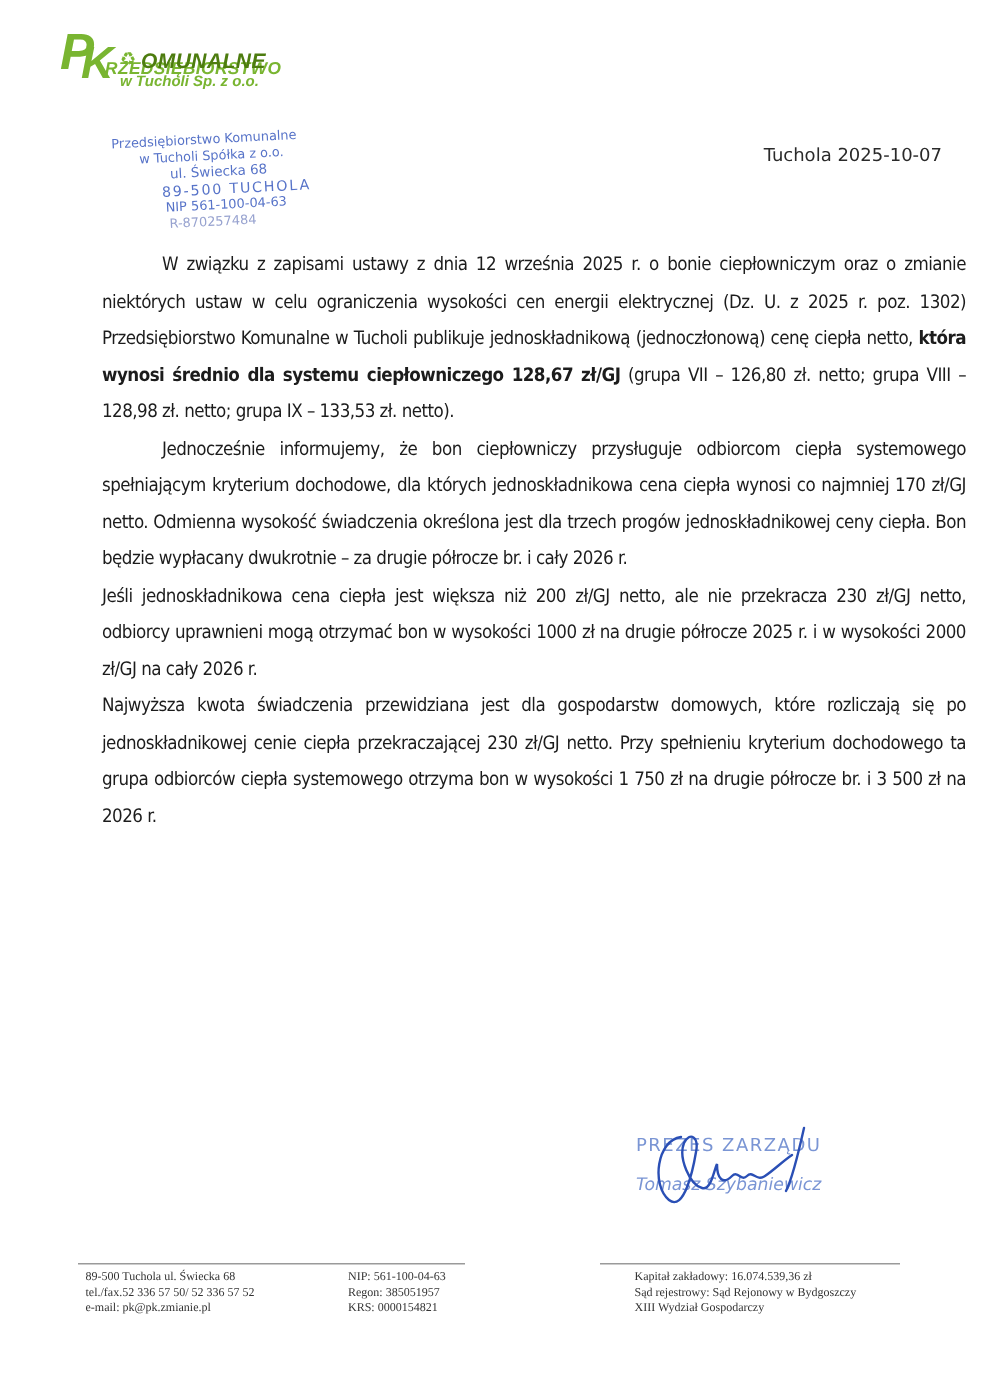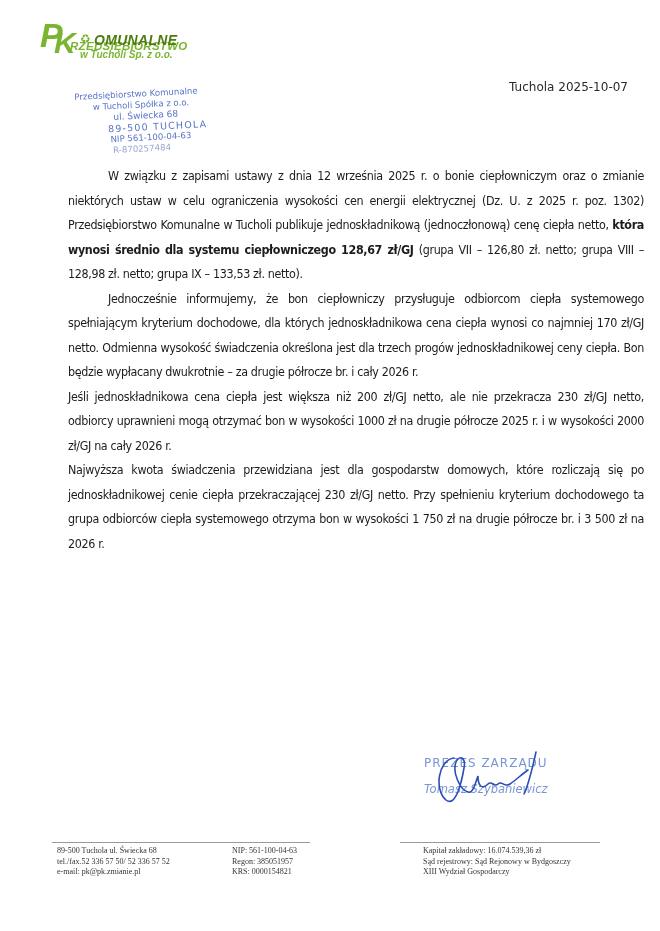--- a/index.html
+++ b/index.html
@@ -14,21 +14,21 @@
 
   .stamp { position: absolute; left: 74px; top: 92px; width: 170px; transform: rotate(-3deg); transform-origin: left top; color: #3a5bbf; font-family: "DejaVu Sans", sans-serif; opacity: 0.85; }
   .stamp div { font-size: 8.6px; line-height: 11px; white-space: nowrap; }
   .stamp .s1 { padding-left: 0; }
   .stamp .s2 { padding-left: 18px; }
   .stamp .s3 { padding-left: 38px; font-size: 9px; }
   .stamp .s4 { padding-left: 32px; font-size: 9.5px; letter-spacing: 1.2px; }
   .stamp .s5 { padding-left: 34px; }
   .stamp .s6 { padding-left: 36px; color: #8592c7; }
 
-  .date { position: absolute; right: 32px; top: 80px; font-size: 12px; color: #2a2a2a; }
+  .date { position: absolute; right: 32px; top: 96px; font-size: 12px; color: #2a2a2a; }
 
   .body { position: absolute; left: 68px; top: 164px; width: 576px; font-family: "DejaVu Sans Condensed", "DejaVu Sans", sans-serif; font-size: 12.4px; line-height: 24.5px; text-align: justify; color: #1c1c1c; letter-spacing: -0.35px; }
   .body p { margin: 0; }
   .body .indent { text-indent: 40px; }
   .body b { font-weight: bold; }
 
   .sig { position: absolute; left: 424px; top: 750px; width: 150px; height: 60px; }
   .sig .t1 { position: absolute; left: 0; top: 6px; font-size: 12px; color: #7a95d4; letter-spacing: 1px; }
   .sig .t2 { position: absolute; left: 0; top: 32px; font-size: 11.5px; font-style: italic; color: #7a95d4; }
   .sig svg { position: absolute; left: 8px; top: 0; }

